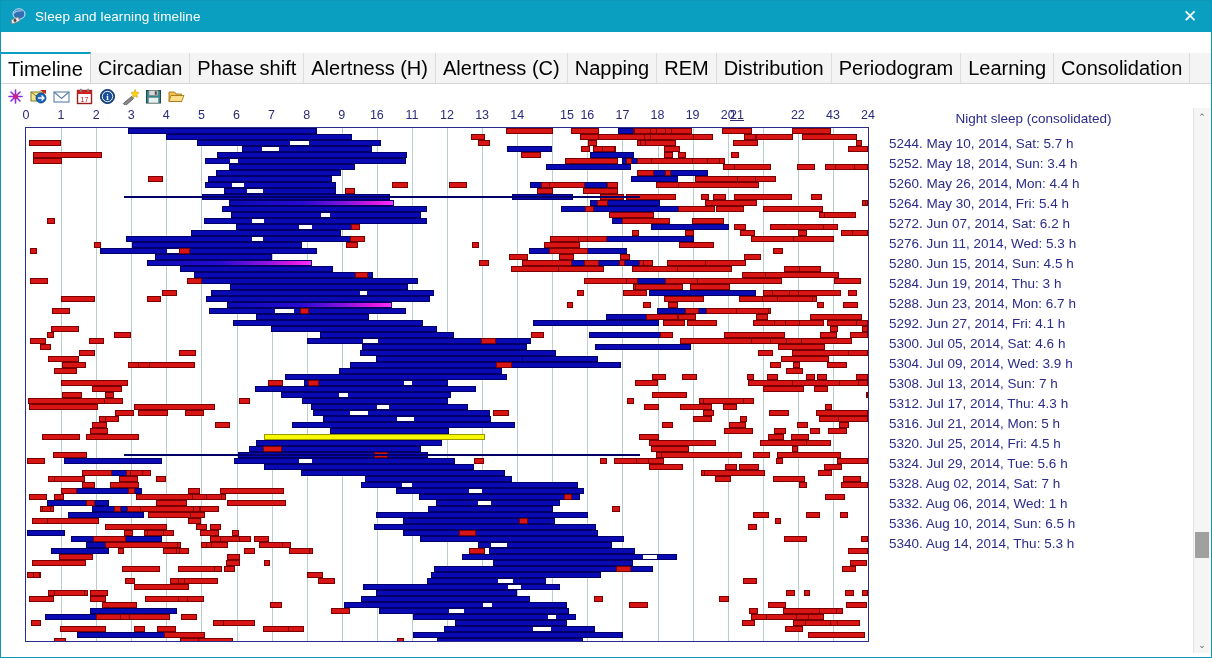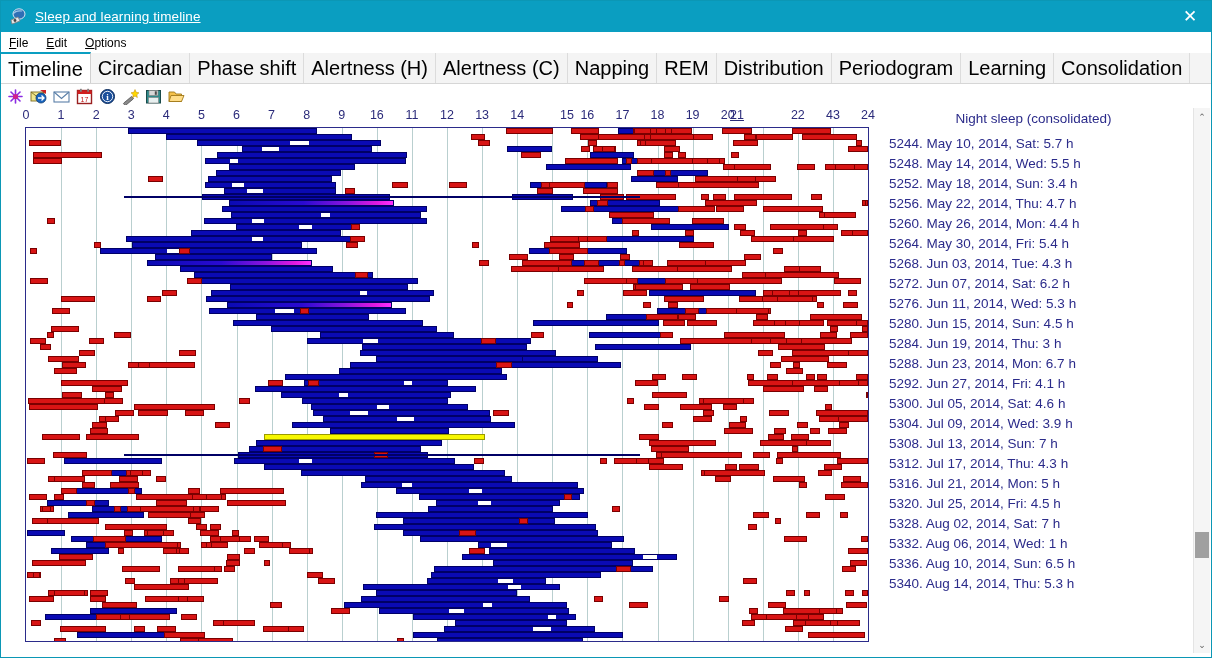--- a/index.html
+++ b/index.html
@@ -37,21 +37,20 @@
     margin-left: 7px;
     margin-right: 7px;
     position: relative;
     flex: 0 0 auto;
   }
   .title-text {
     color: #ffffff;
     font-size: 13.5px;
     letter-spacing: 0.1px;
     white-space: nowrap;
-    text-decoration: underline;
   }
   .titlebar-spacer { flex: 1 1 auto; }
   .close-btn {
     width: 46px; height: 31px;
     display: flex;
     align-items: center;
     justify-content: center;
     color: #ffffff;
     font-size: 17px;
     font-weight: 300;
@@ -282,25 +281,20 @@
         <path d="M5 7 Q8 3 14 4" stroke="#9fc8e8" stroke-width="1.2" fill="none"></path>
         <path d="M3 13 L10 10 L12 14 L4 17 Z" fill="#e8e8e8" stroke="#808080" stroke-width="0.8"></path>
         <circle cx="7" cy="13.5" r="1.4" fill="#444"></circle>
       </svg>
     </span>
     <span class="title-text">Sleep and learning timeline</span>
     <span class="titlebar-spacer"></span>
     <span class="close-btn">✕</span>
   </div>
 
-  <div class="menubar">
-    <span class="menu-item"><u>F</u><span>ile</span></span>
-    <span class="menu-item"><u>E</u><span>dit</span></span>
-    <span class="menu-item"><u>O</u><span>ptions</span></span>
-  </div>
 
   <div class="tabstrip" id="tabstrip">
       <div class="tab active">Timeline</div>
       <div class="tab">Circadian</div>
       <div class="tab">Phase shift</div>
       <div class="tab">Alertness (H)</div>
       <div class="tab">Alertness (C)</div>
       <div class="tab">Napping</div>
       <div class="tab">REM</div>
       <div class="tab">Distribution</div>
@@ -1070,38 +1064,36 @@
           <div class="bar yellow" style="left: 238.169px; width: 221.025px; top: 306px;"></div>
           <div class="bar blue" style="left: 98.2333px; width: 515.725px; top: 68px; height: 2px;"></div>
           <div class="bar blue" style="left: 98.2333px; width: 515.725px; top: 326px; height: 2px;"></div>
         </div>
     </div>
 
     <div class="listpanel">
       <div class="list-title">Night sleep (consolidated)</div>
       <div class="list-rows" id="listrows">
           <div class="list-row">5244. May 10, 2014, Sat: 5.7 h</div>
-          <div class="list-row">5248. May 14, 2014, Wed: 5.5 h</div>
           <div class="list-row">5252. May 18, 2014, Sun: 3.4 h</div>
-          <div class="list-row">5256. May 22, 2014, Thu: 4.7 h</div>
           <div class="list-row">5260. May 26, 2014, Mon: 4.4 h</div>
           <div class="list-row">5264. May 30, 2014, Fri: 5.4 h</div>
-          <div class="list-row">5268. Jun 03, 2014, Tue: 4.3 h</div>
           <div class="list-row">5272. Jun 07, 2014, Sat: 6.2 h</div>
           <div class="list-row">5276. Jun 11, 2014, Wed: 5.3 h</div>
           <div class="list-row">5280. Jun 15, 2014, Sun: 4.5 h</div>
           <div class="list-row">5284. Jun 19, 2014, Thu: 3 h</div>
           <div class="list-row">5288. Jun 23, 2014, Mon: 6.7 h</div>
           <div class="list-row">5292. Jun 27, 2014, Fri: 4.1 h</div>
           <div class="list-row">5300. Jul 05, 2014, Sat: 4.6 h</div>
           <div class="list-row">5304. Jul 09, 2014, Wed: 3.9 h</div>
           <div class="list-row">5308. Jul 13, 2014, Sun: 7 h</div>
           <div class="list-row">5312. Jul 17, 2014, Thu: 4.3 h</div>
           <div class="list-row">5316. Jul 21, 2014, Mon: 5 h</div>
           <div class="list-row">5320. Jul 25, 2014, Fri: 4.5 h</div>
+          <div class="list-row">5324. Jul 29, 2014, Tue: 5.6 h</div>
           <div class="list-row">5328. Aug 02, 2014, Sat: 7 h</div>
           <div class="list-row">5332. Aug 06, 2014, Wed: 1 h</div>
           <div class="list-row">5336. Aug 10, 2014, Sun: 6.5 h</div>
           <div class="list-row">5340. Aug 14, 2014, Thu: 5.3 h</div>
         </div>
     </div>
   </div>
 
   <div class="scrollbar">
     <div class="sb-track"></div>

